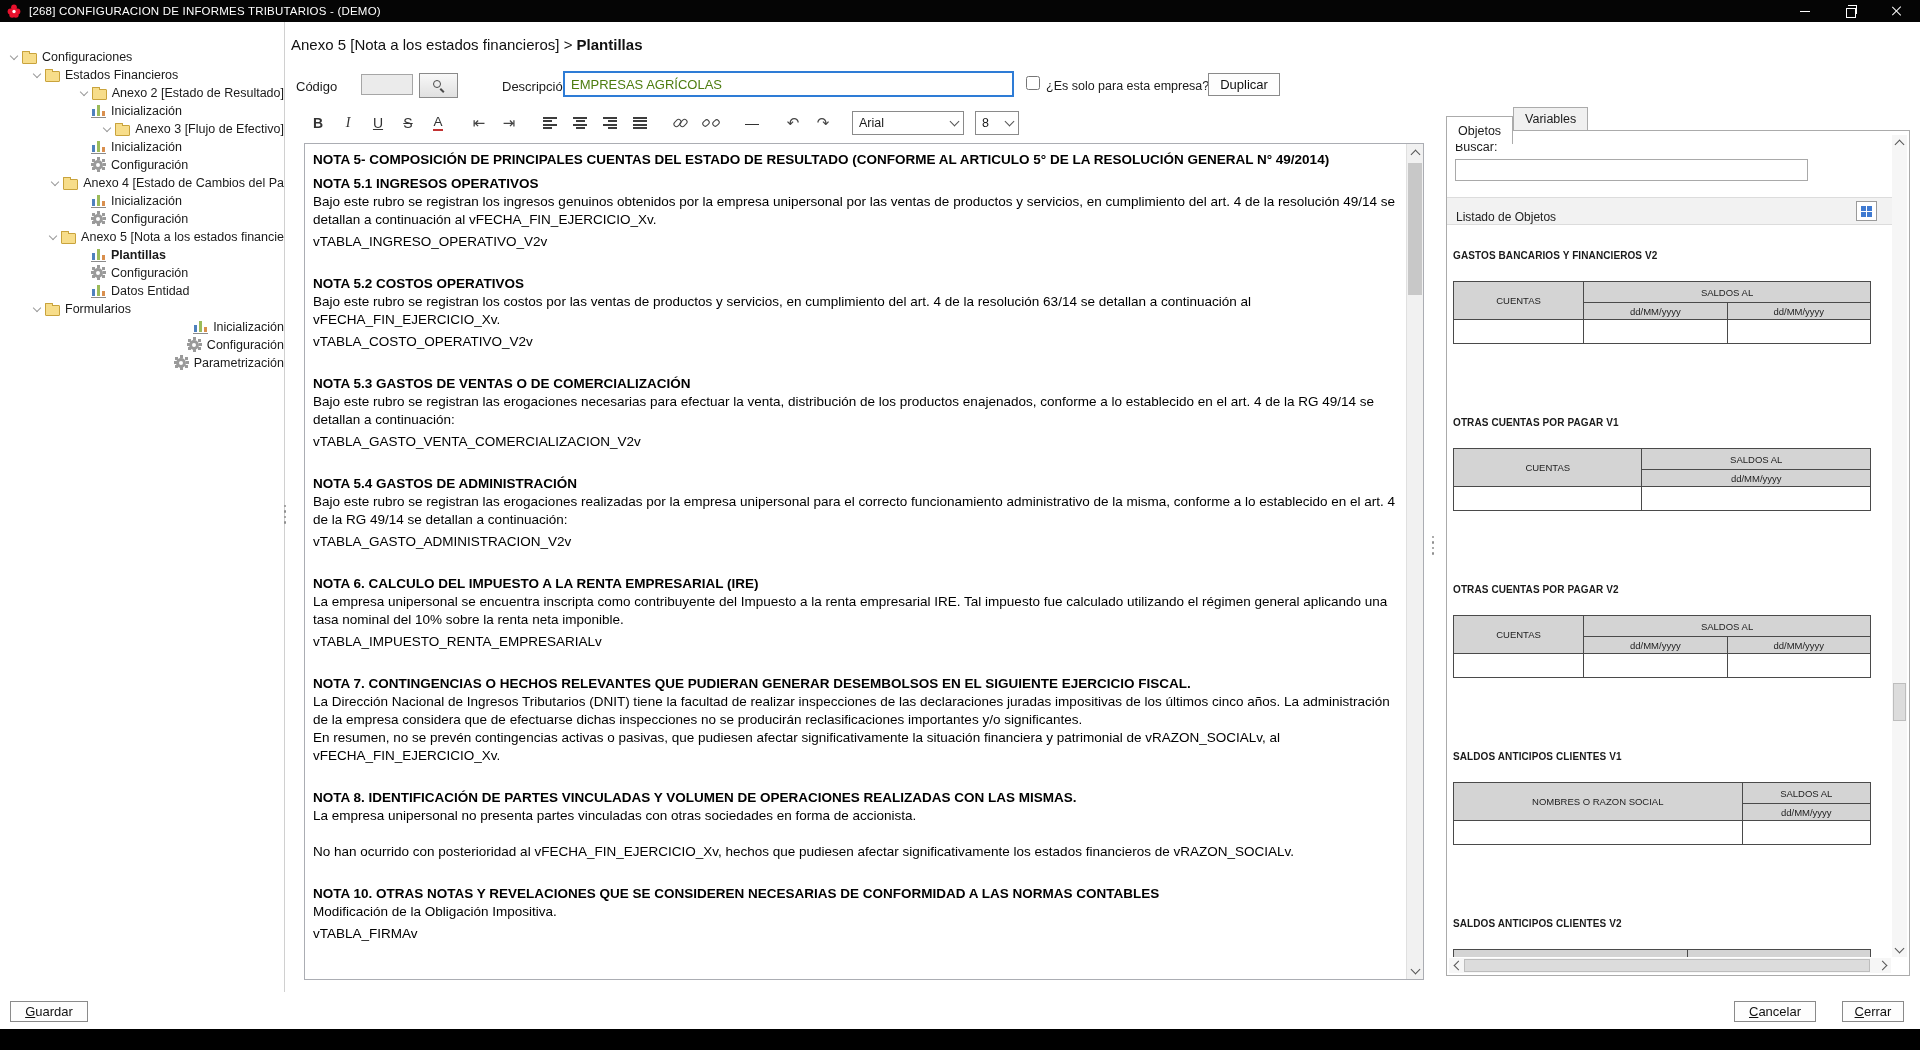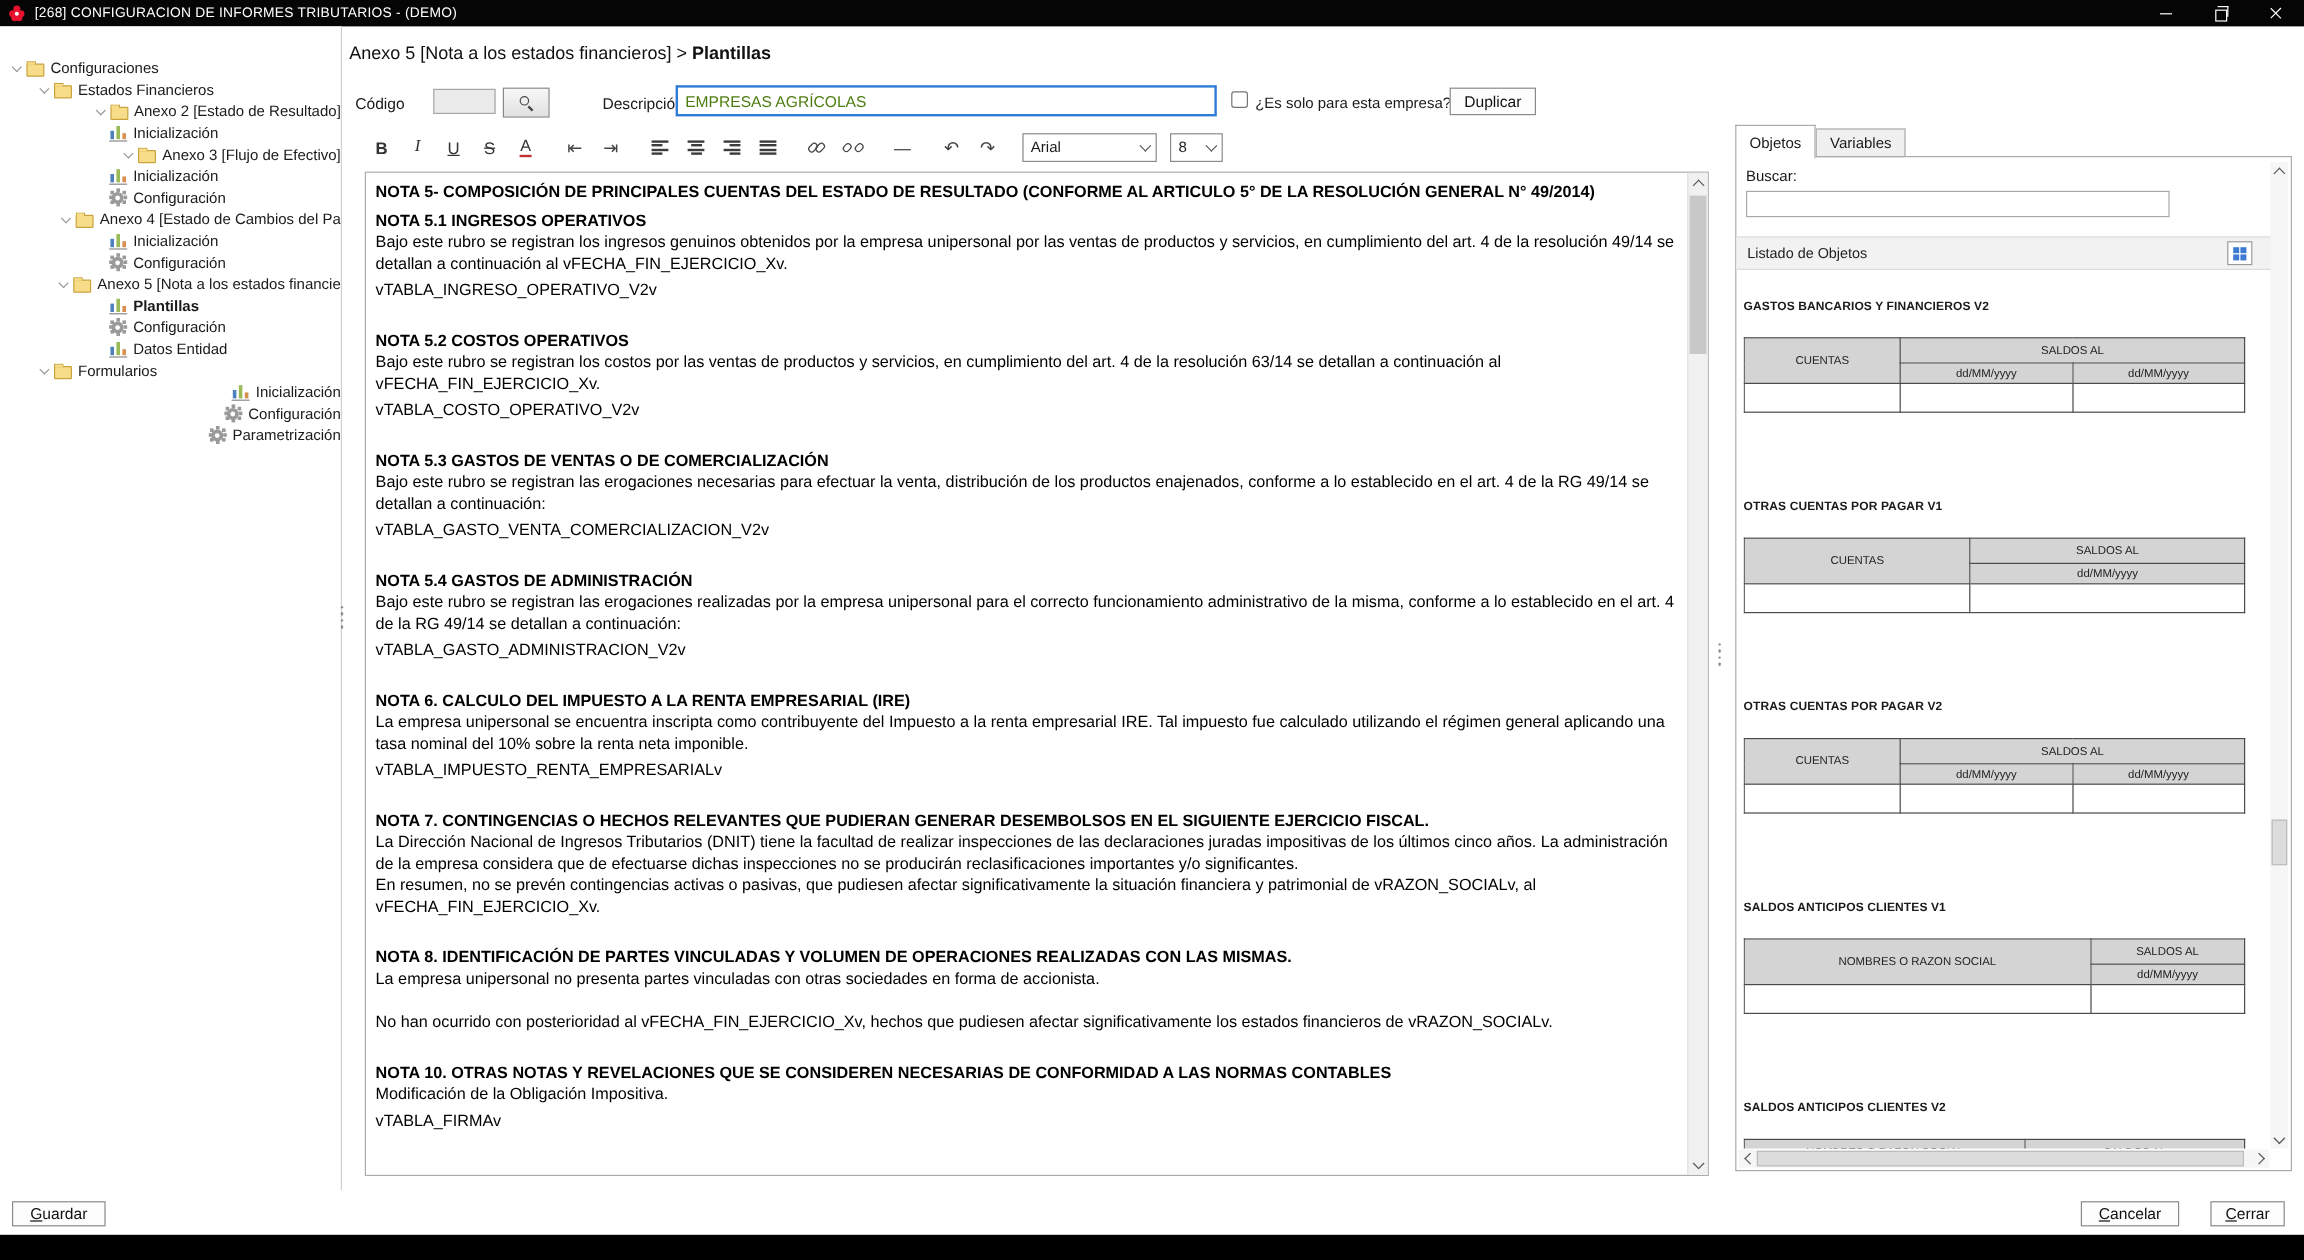--- a/index.html
+++ b/index.html
@@ -134,28 +134,28 @@
   .sb-btn{position:absolute;left:0;width:16px;height:17px;display:flex;align-items:center;justify-content:center;}
   .sb-btn.up{top:0;} .sb-btn.down{bottom:0;}
   .sb-thumb{position:absolute;left:1px;width:14px;background:#c8c8c8;}
   .ed-thumb{top:19px;height:132px;}
 
   
   .rp{position:absolute;left:1446px;top:104px;width:464px;height:872px;}
   .rp-tabs{position:absolute;left:0;top:0;height:27px;display:flex;z-index:3;}
   .rp-tab{padding:0 11px;font-size:12.5px;display:flex;align-items:center;border:1px solid #ababab;
     background:#f0f0f0;height:24px;margin-top:3px;box-sizing:border-box;}
-  .rp-tab.active{background:#fff;height:28px;margin-top:0;border-bottom:none;}
+  .rp-tab.active{background:#fff;height:28px;margin-top:12px;border-bottom:none;}
   .rp-box{position:absolute;left:0;top:26px;right:0;bottom:0;border:1px solid #ababab;background:#fff;box-sizing:border-box;}
   .rp-buscar-label{position:absolute;left:8px;top:9px;font-size:12.5px;}
   .rp-search{position:absolute;left:8px;top:28px;width:353px;height:22px;border:1px solid #a9a9a9;
     box-sizing:border-box;padding:0 5px;font-size:12.5px;font-family:inherit;}
   .rp-listbar{position:absolute;left:0;top:66px;width:446px;height:28px;background:#f2f2f2;
     border-top:1px solid #dcdcdc;border-bottom:1px solid #dcdcdc;box-sizing:border-box;
-    display:flex;align-items:center;}
+    display:flex;align-items:flex-end;}
   .rp-listbar-label{padding-left:9px;font-size:12px;color:#222;}
   .rp-grid-btn{position:absolute;right:32px;top:70px;width:21px;height:20px;border:1px solid #9a9a9a;
     background:#fff;display:flex;align-items:center;justify-content:center;box-sizing:border-box;}
   .icon-grid{width:11px;height:11px;background:
     linear-gradient(#3f7ad1,#3f7ad1) no-repeat 0 0/5px 5px,
     linear-gradient(#3f7ad1,#3f7ad1) no-repeat 6px 0/5px 5px,
     linear-gradient(#3f7ad1,#3f7ad1) no-repeat 0 6px/5px 5px,
     linear-gradient(#3f7ad1,#3f7ad1) no-repeat 6px 6px/5px 5px;}
   .rp-objects{position:absolute;left:6px;top:119px;width:424px;bottom:18px;overflow:hidden;}
   .obj{margin-bottom:73px;}

